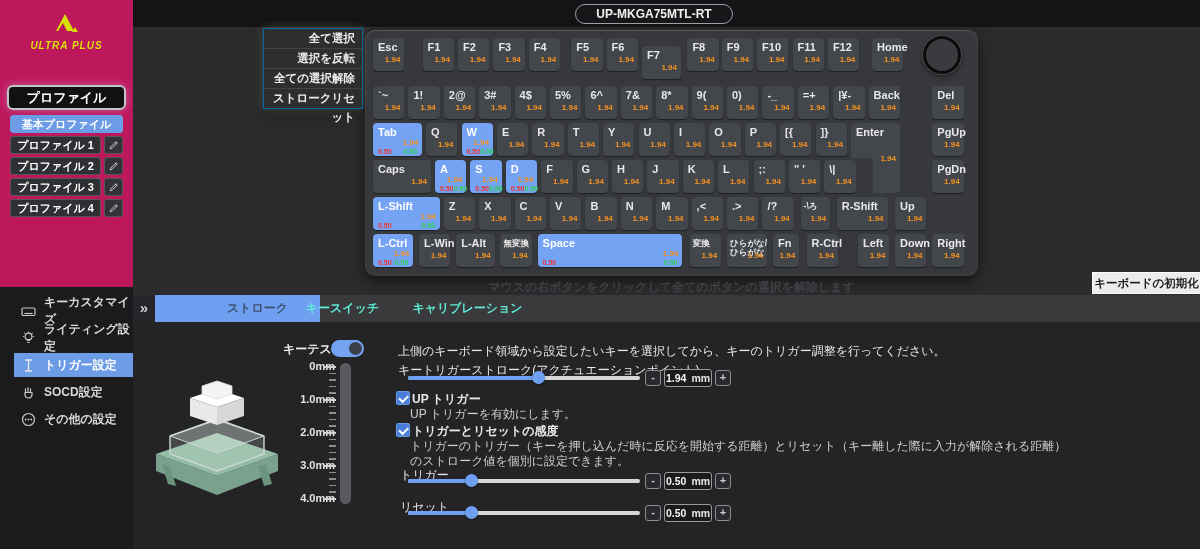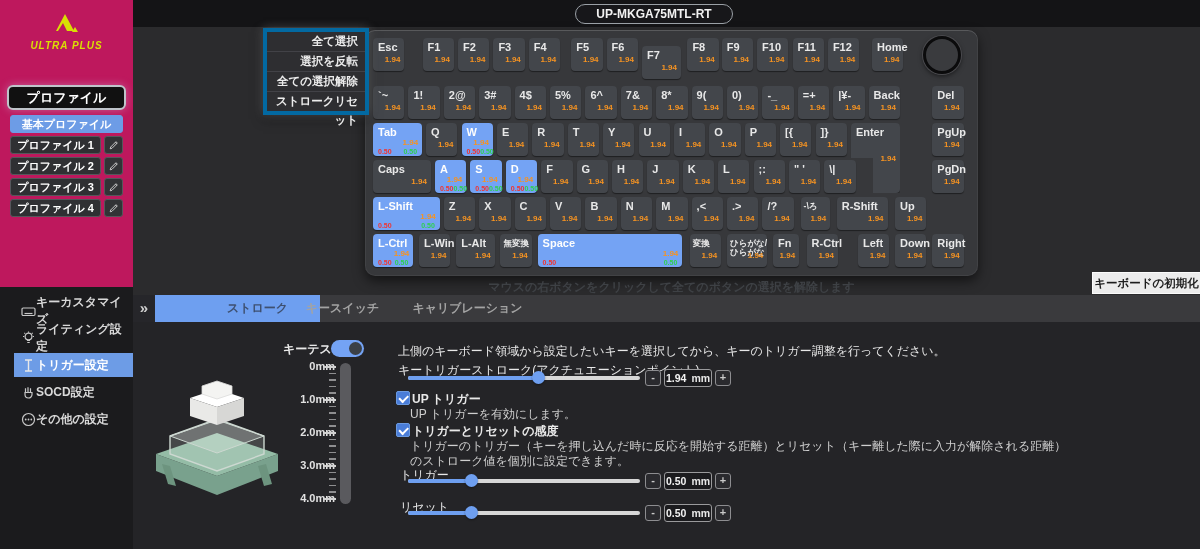--- a/index.html
+++ b/index.html
@@ -16,21 +16,21 @@
   .profile-title{position:absolute;left:7px;top:85px;width:115px;height:21px;border:2px solid #bfc4ca;border-radius:6px;
     box-shadow:0 0 8px rgba(210,220,255,.35);color:#fff;font-weight:bold;font-size:13px;line-height:21px;text-align:center;background:#111;}
   .profile-list{position:absolute;left:10px;top:115px;width:113px;}
   .profile-row{display:flex;height:18px;margin-bottom:3px;}
   .profile-btn{flex:1;background:#2f3033;border:1px solid #55575b;border-radius:3px;color:#fff;
     font-size:11px;font-weight:bold;text-align:center;line-height:16px;}
   .profile-btn.active{background:#6d9ce6;border-color:#6d9ce6;color:#fff;}
   .profile-edit{width:17px;margin-left:3px;background:#323336;border:1px solid #55575b;border-radius:3px;
     display:flex;align-items:center;justify-content:center;}
   .nav{position:absolute;left:0;top:299px;width:133px;}
-  .nav-item{height:24px;margin:0 0 3px 14px;display:flex;align-items:center;padding-left:7px;
+  .nav-item{height:24px;margin:0 0 3px 14px;display:flex;align-items:center;gap:8px;padding-left:7px;
     color:#d8d8d8;font-size:12px;font-weight:bold;}
   .nav-item.active{background:#6d9ce6;color:#fff;}
   .nav-ic{width:15px;height:15px;display:flex;align-items:center;justify-content:center;}
   
   #header{position:absolute;left:133px;top:0;width:1067px;height:27px;background:#141416;}
   .device-pill{position:absolute;left:575px;top:4px;width:156px;height:18px;border:1px solid #9aa0a6;border-radius:10px;
     background:#17171a;color:#f2f2f2;font-weight:bold;font-size:12px;text-align:center;line-height:18px;z-index:3;}
   
   #kb-zone{position:absolute;left:133px;top:27px;width:1067px;height:268px;background:#2b2b2d;}
   #kb-case{position:absolute;left:232px;top:3px;width:613px;height:246px;background:#37383b;border-radius:10px;
@@ -47,34 +47,34 @@
   .key.iso .kval{bottom:30px;}
   .key .ksub{position:absolute;left:5px;right:5px;bottom:1px;display:flex;justify-content:space-between;
     font-size:7px;font-weight:bold;font-style:normal;}
   .key .ksub i{font-style:normal;}
   .kt{color:#f2332e;} .kr{color:#2fd14f;}
   #knob{position:absolute;left:558px;top:6px;width:32px;height:32px;border-radius:50%;background:#3a3b3e;
     border:3px solid #0b0b0c;box-shadow:0 0 0 1px #4a4a4e,0 2px 5px rgba(0,0,0,.6);}
   #kb-hint{position:absolute;left:232px;top:252px;width:613px;text-align:center;
     color:#3e4145;font-size:12px;font-weight:bold;}
   
-  #context-menu{position:absolute;left:263px;top:28px;width:98px;background:#2e2e31;border:4px solid #0369a1;
+  #context-menu{position:absolute;left:263px;top:28px;width:98px;background:#2e2e31;border:1px solid #0369a1;
     box-shadow:0 0 10px rgba(255,255,255,.22),0 4px 10px rgba(0,0,0,.5);z-index:10;}
   .menu-item{height:19px;line-height:19px;font-size:11.5px;font-weight:bold;color:#ececec;text-align:right;
     padding-right:7px;border-bottom:1px solid #424247;}
   .menu-item:last-child{border-bottom:none;}
   
   #kb-reset{position:absolute;left:1092px;top:272px;width:107px;height:20px;background:#ececec;color:#1d1d1d;
     font-size:11.5px;font-weight:bold;text-align:center;line-height:20px;border:1px solid #fbfbfb;z-index:11;}
   
   #tabbar{position:absolute;left:133px;top:295px;width:1067px;height:27px;background:#3a3a3d;}
   #tab-collapse{position:absolute;left:0;top:0;width:22px;height:27px;background:#26262a;color:#cfcfcf;
     font-size:15px;font-weight:bold;text-align:center;line-height:25px;}
   .tab{position:absolute;top:0;height:27px;width:125px;text-align:center;line-height:27px;
-    font-size:12px;font-weight:bold;color:#a3a3a3;}
+    font-size:12px;font-weight:bold;color:#5eead4;}
   .tab.active{background:#6e9ff0;color:#3e5070;}
   
   #panel{position:absolute;left:133px;top:322px;width:1067px;height:227px;background:#242427;}
   .ptext{position:absolute;font-size:12px;color:#e8e8e8;white-space:nowrap;}
   .plabel{position:absolute;font-size:12px;color:#e8e8e8;font-weight:bold;white-space:nowrap;}
   .pdesc{position:absolute;font-size:12px;color:#cfcfcf;white-space:nowrap;}
   
   .toggle{position:absolute;width:33px;height:17px;border-radius:9px;background:#74a3f4;}
   .toggle .tknob{position:absolute;right:2px;top:2px;width:13px;height:13px;border-radius:50%;background:#3b4046;}
   

